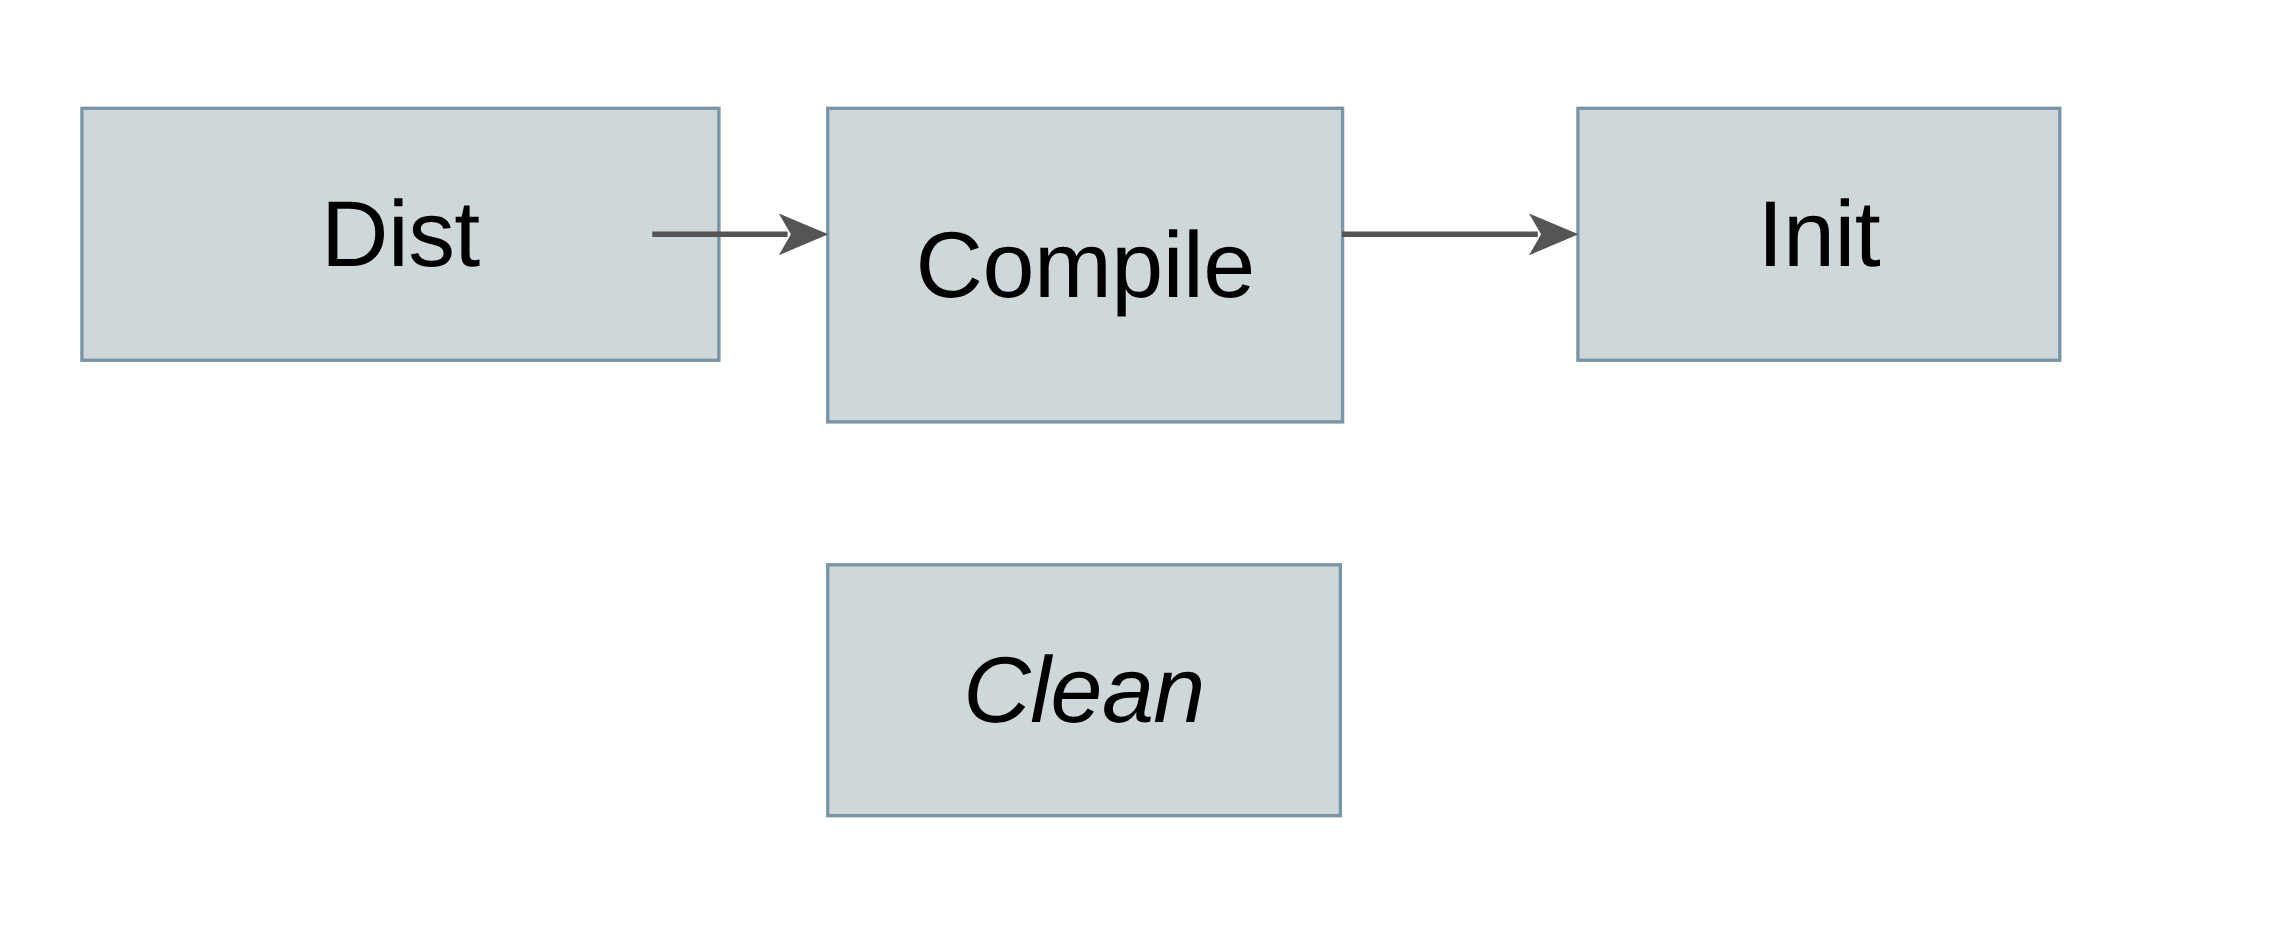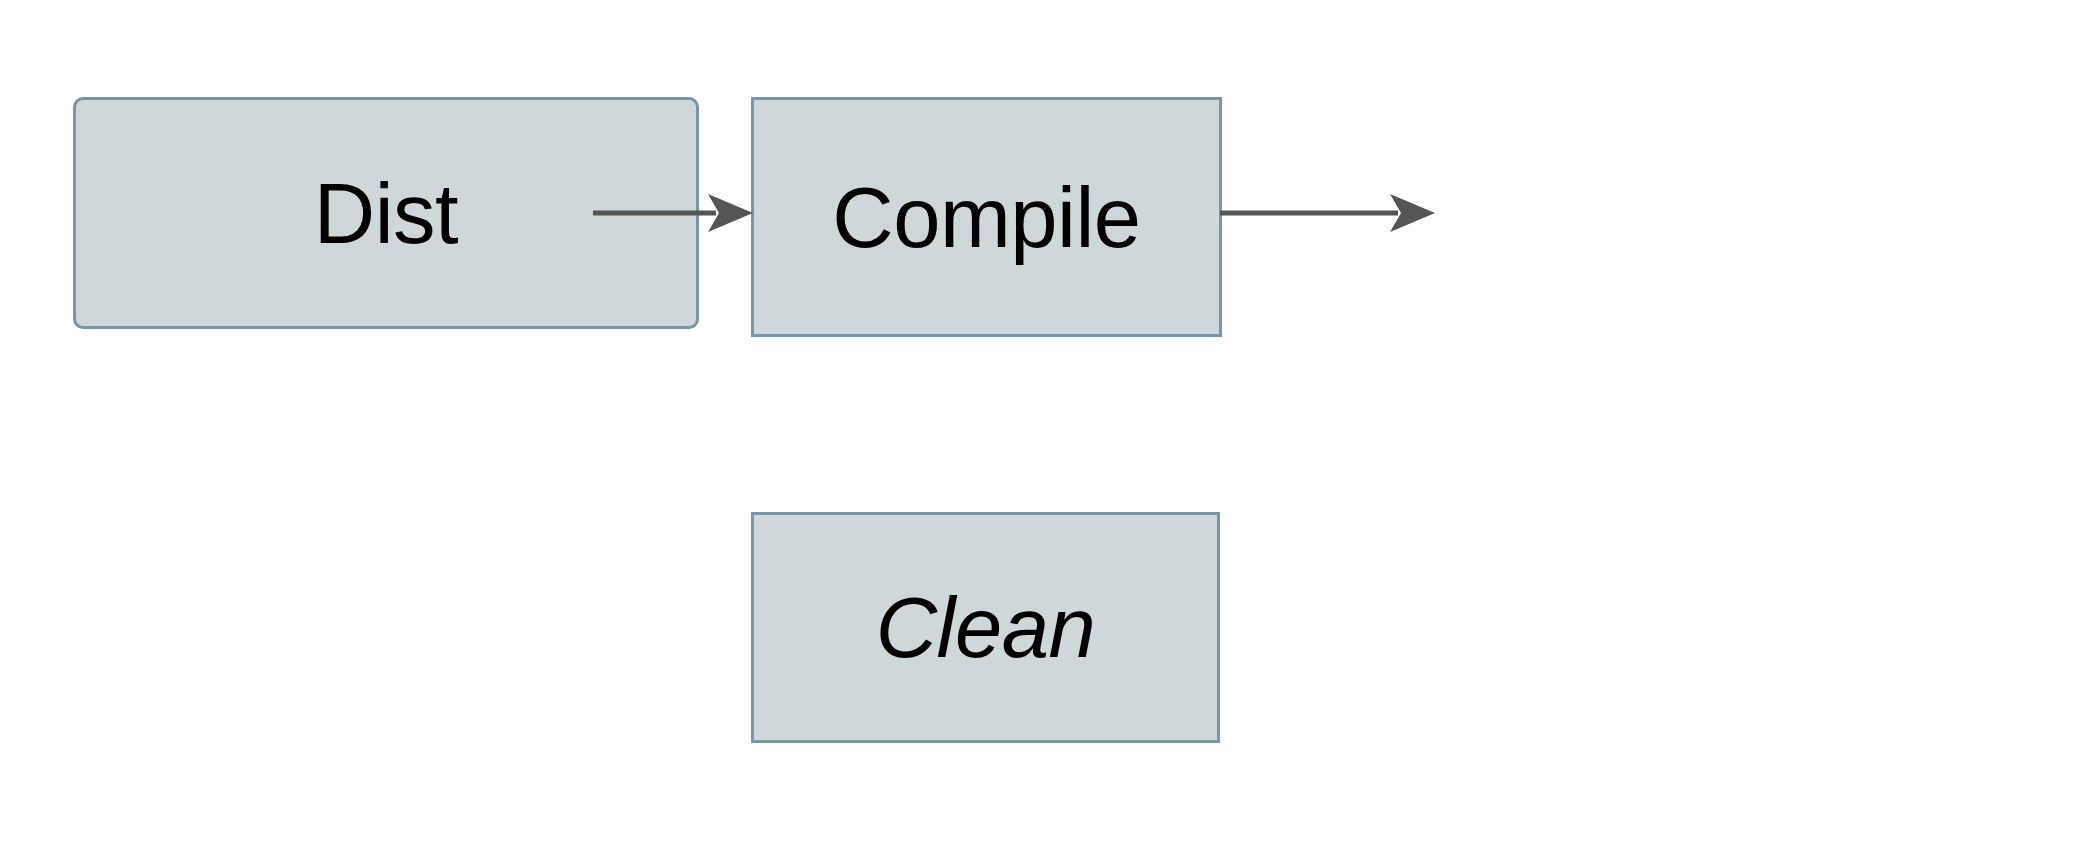--- a/index.html
+++ b/index.html
@@ -31,22 +31,22 @@
     font-family: "Liberation Sans", sans-serif;
     font-size: 85px;
     line-height: 1;
     color: #000000;
     font-weight: 400;
     letter-spacing: -0.5px;
     white-space: nowrap;
     -webkit-font-smoothing: antialiased;
   }
   
-  #node-dist    { left: 73px;   top: 97px;  width: 626px; height: 232px; border-radius: 10px; }
-  #node-compile { left: 751px;  top: 97px;  width: 471px; height: 240px; text-align: right; }
+  #node-dist    { left: 73px;   top: 97px;  width: 582px; height: 232px; }
+  #node-compile { left: 751px;  top: 97px;  width: 471px; height: 288px; text-align: right; }
   #node-init    { left: 1433px; top: 97px;  width: 441px; height: 232px; }
   #node-clean   { left: 751px;  top: 512px; width: 469px; height: 231px; font-style: italic; }
 
   .edge {
     position: absolute;
     overflow: visible;
   }
   #edge-dist-compile { left: 592px;  top: 183px; width: 162px; height: 60px; }
   #edge-compile-init { left: 1219px; top: 183px; width: 217px; height: 60px; }
 </style>
@@ -56,20 +56,23 @@
 <div id="canvas">
 
   <div class="node" id="node-dist">
     <span class="node-label">Dist</span>
   </div>
 
   <div class="node" id="node-compile">
     <span class="node-label">Compile</span>
   </div>
 
+  <div class="node" id="node-init">
+    <span class="node-label">Init</span>
+  </div>
 
   <div class="node" id="node-clean">
     <span class="node-label">Clean</span>
   </div>
 
   <svg class="edge" id="edge-dist-compile" viewBox="0 0 162 60" width="162" height="60">
     <line x1="1" y1="30" x2="124" y2="30" stroke="#555555" stroke-width="5"></line>
     <path d="M 161 30 L 116 49 L 127 30 L 116 11 Z" fill="#555555"></path>
   </svg>
 

